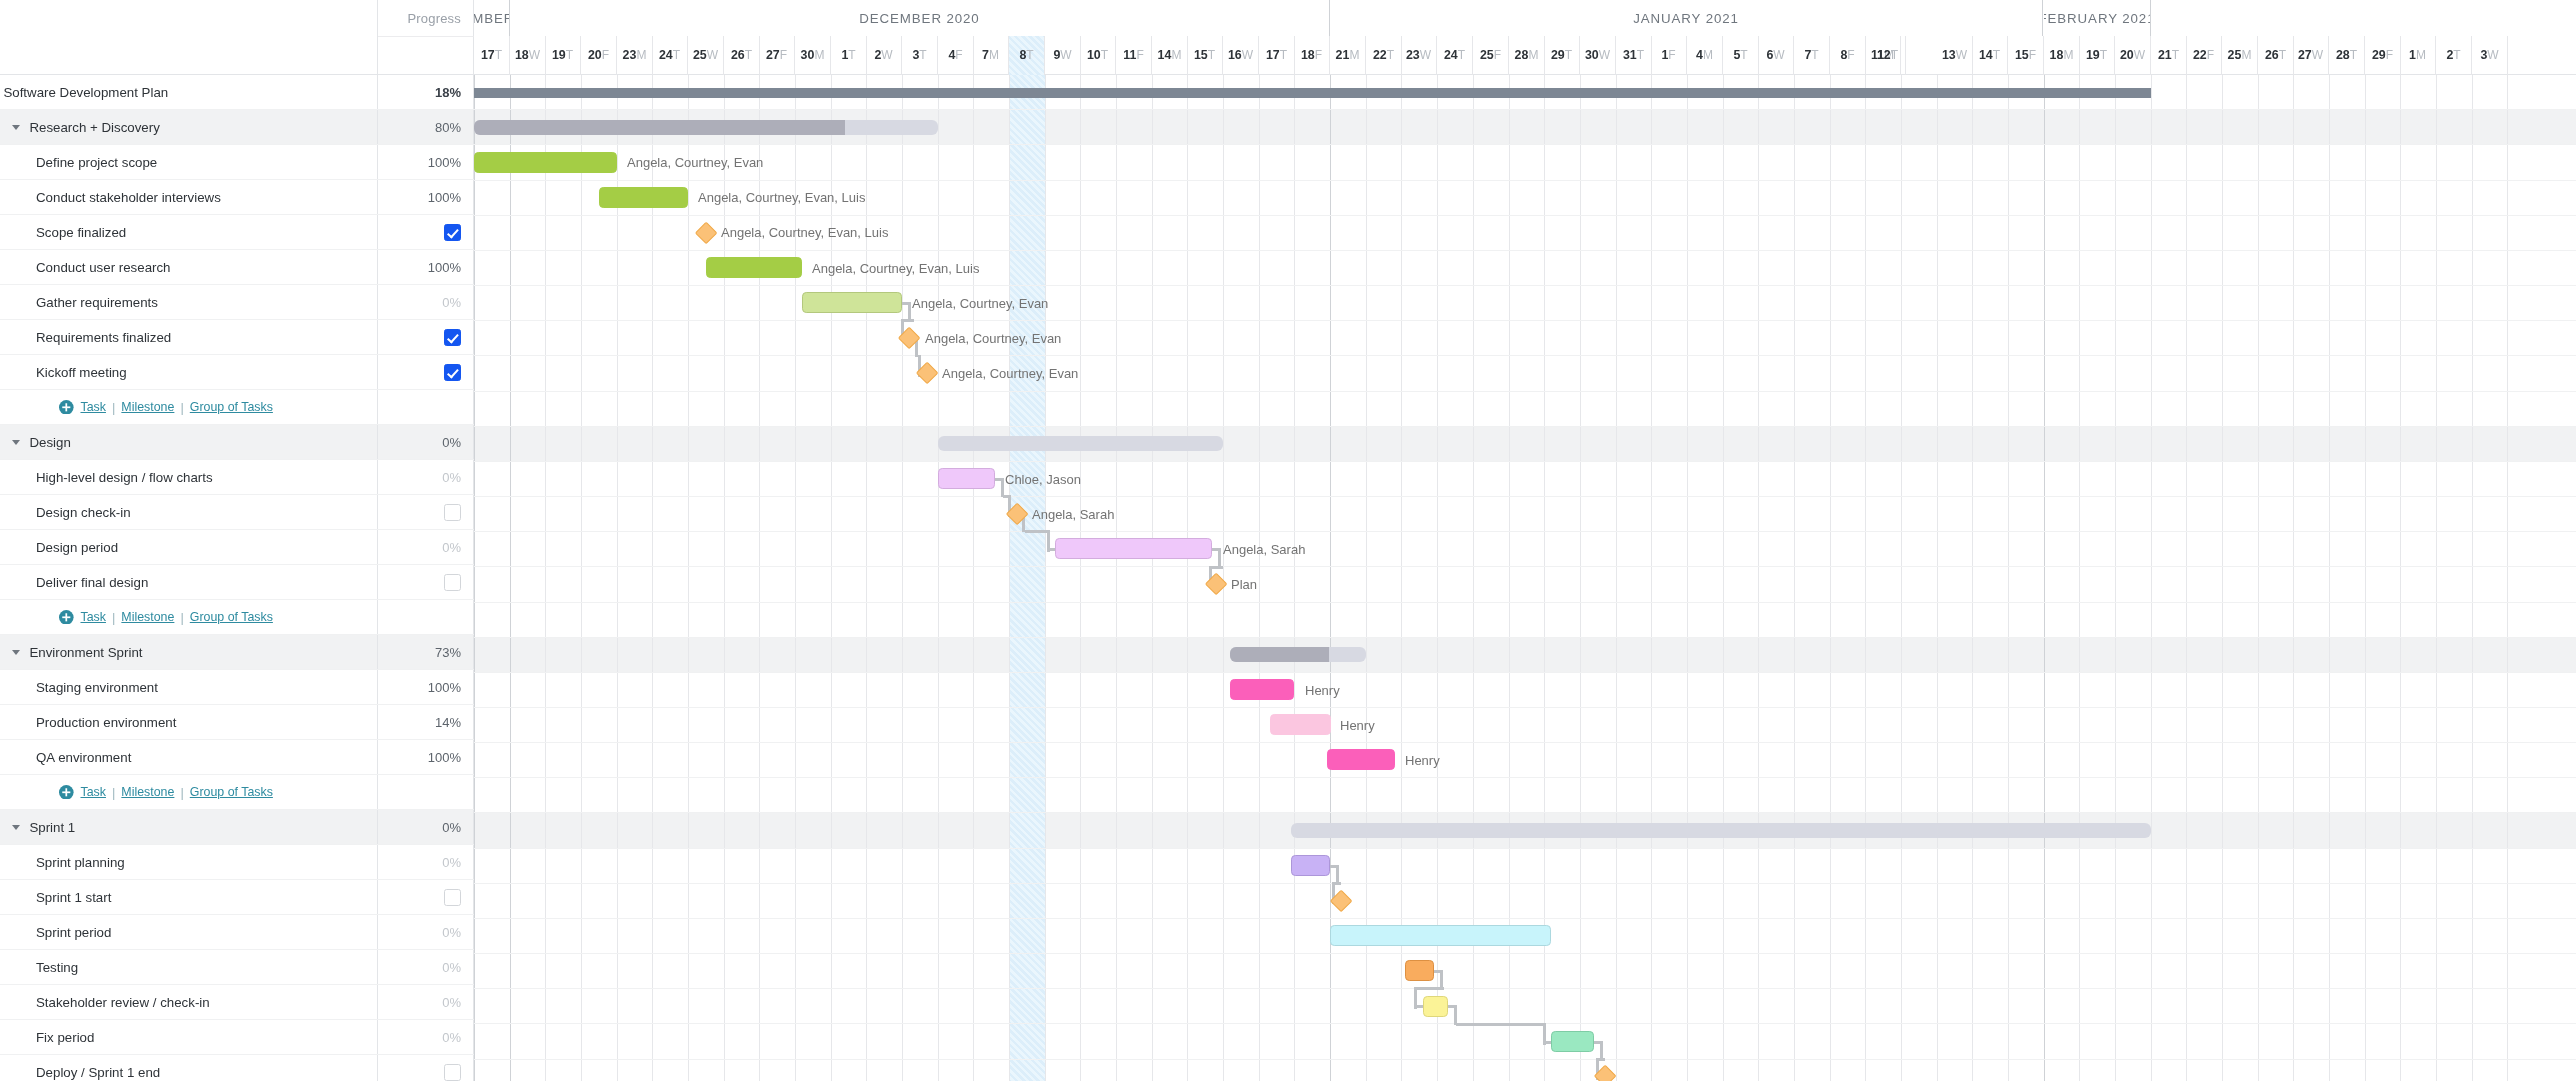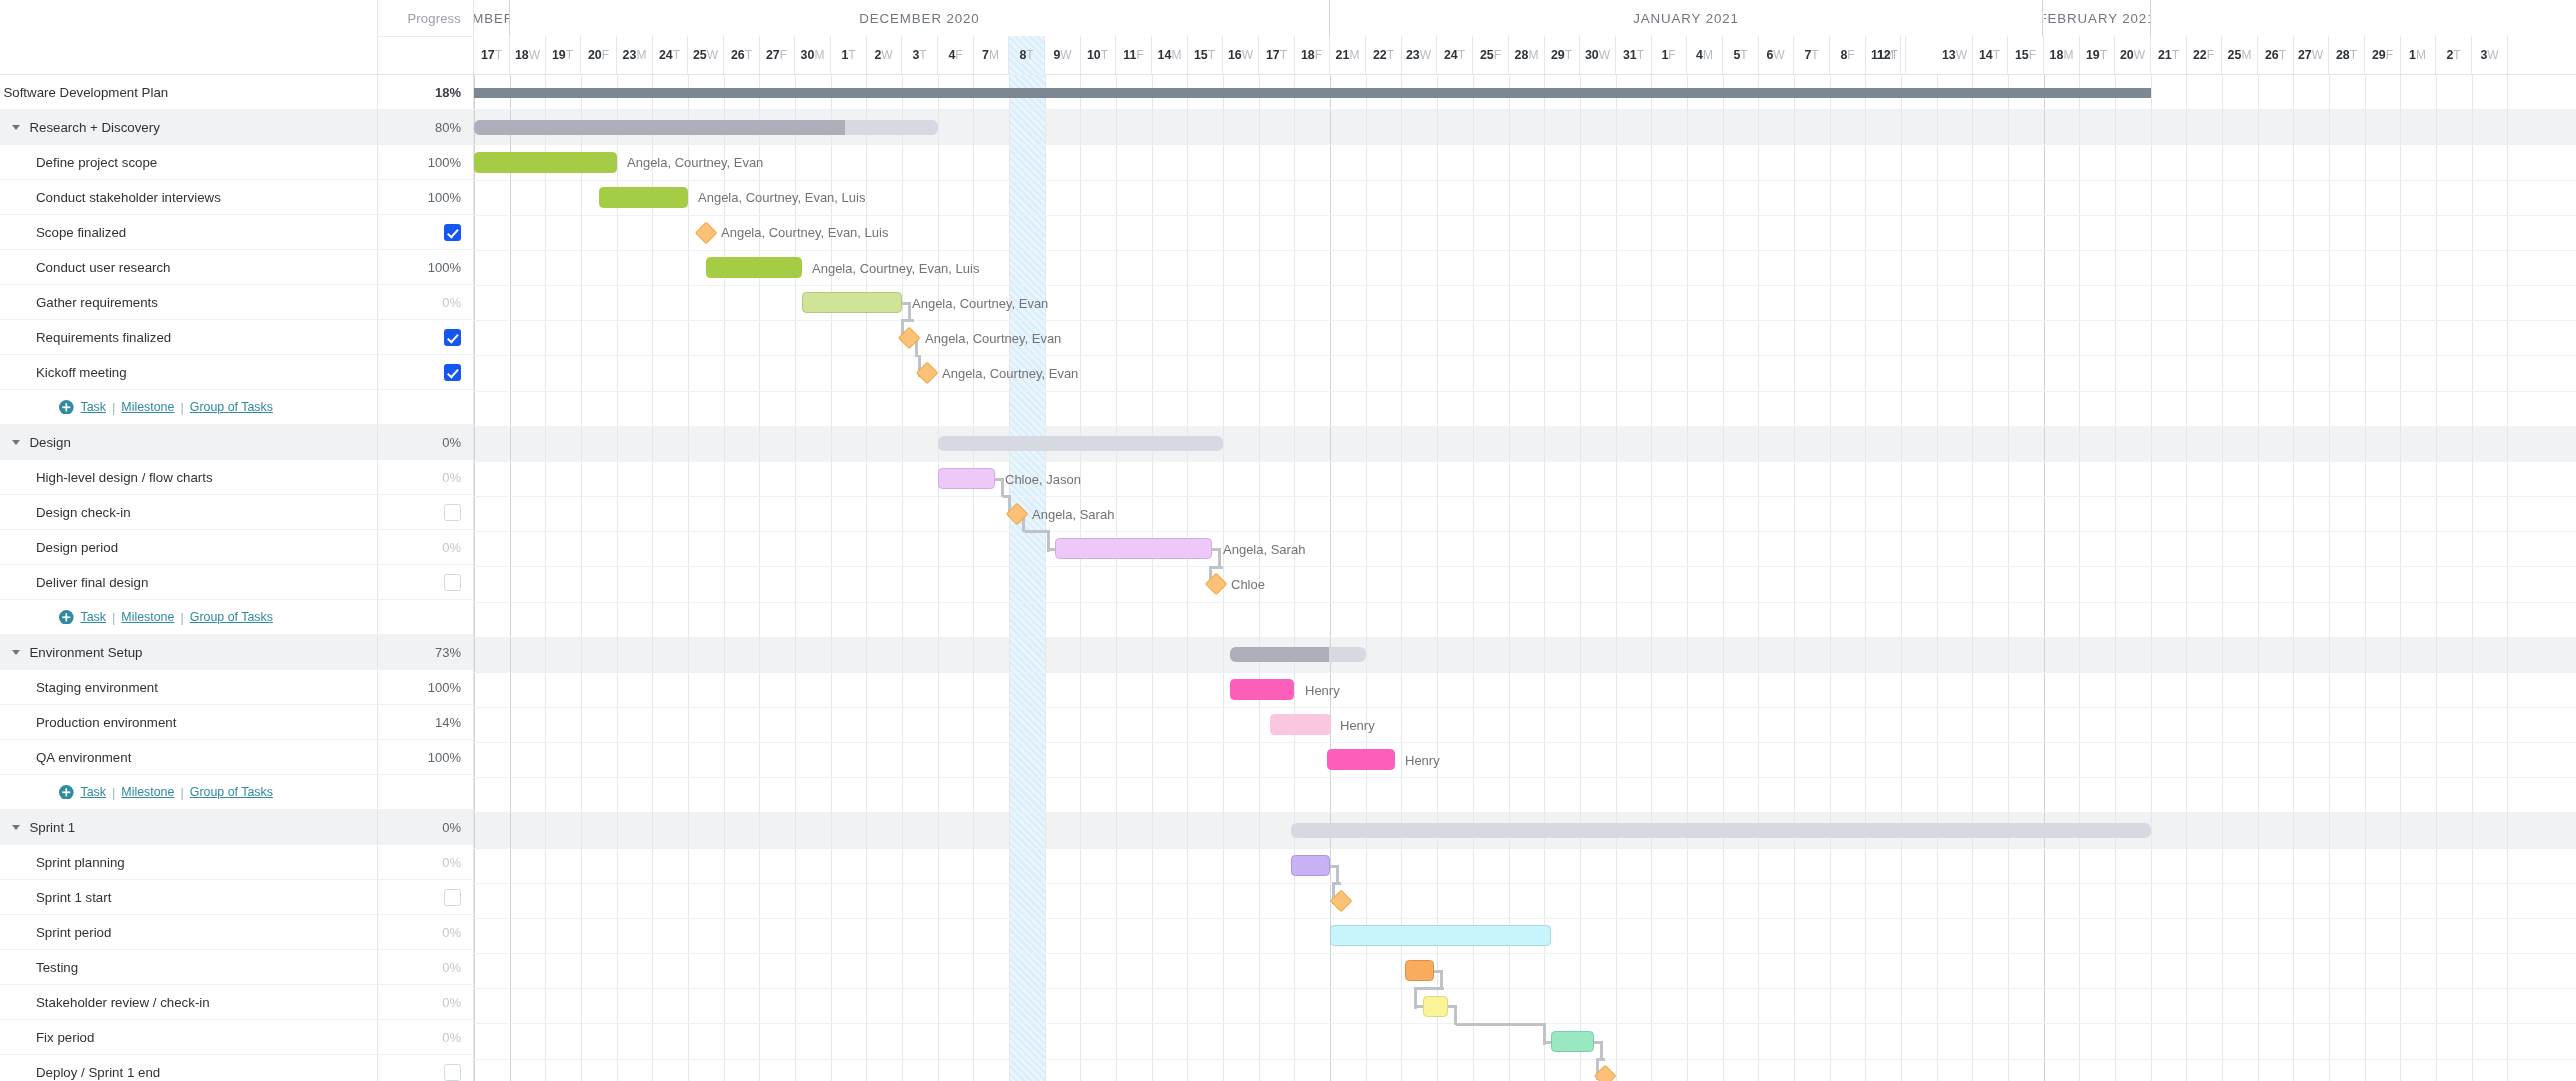--- a/index.html
+++ b/index.html
@@ -282,21 +282,21 @@
             <span class="addsep">|</span>
             <span class="addlink">Milestone</span>
             <span class="addsep">|</span>
             <span class="addlink">Group of Tasks</span>
           </div>
           <div class="cell-prog"></div>
         </div>
         <div class="row grp">
           <div class="cell-name indent1">
             <span class="caret"></span>
-            <span>Environment Setup</span>
+            <span>Environment Sprint</span>
           </div>
           <div class="cell-prog grpv">73%</div>
         </div>
         <div class="row ">
           <div class="cell-name indent2">
             <span>Staging environment</span>
           </div>
           <div class="cell-prog norm">100%</div>
         </div>
         <div class="row ">
@@ -777,21 +777,21 @@
         <div class="ms" style="left: 445px; top: 290px;"></div>
         <div class="barlabel" style="left: 468px; top: 288px;">Angela, Courtney, Evan</div>
         <div class="bar pillflat" style="height: 14.6px; top: 361px; background: rgb(215, 217, 226); left: 464px; width: 285px;"></div>
         <div class="bar" style="top: 393px; background: rgb(239, 200, 250); border: 1.7px solid rgb(211, 172, 222); left: 464px; width: 57px;"></div>
         <div class="barlabel" style="left: 531px; top: 394px;">Chloe, Jason</div>
         <div class="ms" style="left: 535px; top: 431px;"></div>
         <div class="barlabel" style="left: 558px; top: 429px;">Angela, Sarah</div>
         <div class="bar" style="top: 463px; background: rgb(239, 200, 250); border: 1.7px solid rgb(211, 172, 222); left: 581px; width: 157px;"></div>
         <div class="barlabel" style="left: 749px; top: 464px;">Angela, Sarah</div>
         <div class="ms" style="left: 734px; top: 501px;"></div>
-        <div class="barlabel" style="left: 757px; top: 499px;">Chloe</div>
+        <div class="barlabel" style="left: 757px; top: 499px;">Plan</div>
         <div class="bar pillflat" style="height: 14.6px; top: 572px; background: rgb(215, 217, 226); left: 756px; width: 136px;">
           <div class="fill" style="width: 73%; background: rgb(173, 174, 185);"></div>
         </div>
         <div class="bar" style="top: 604px; background: rgb(251, 95, 186); border: 0.9px solid rgb(251, 95, 186); left: 756px; width: 64px;"></div>
         <div class="barlabel" style="left: 831px; top: 605px;">Henry</div>
         <div class="bar" style="top: 639px; background: rgb(251, 198, 224); border: 0.9px solid rgb(251, 198, 224); left: 796px; width: 61px;">
           <div class="fill" style="width: 25%; background: rgb(251, 198, 224);"></div>
         </div>
         <div class="barlabel" style="left: 866px; top: 640px;">Henry</div>
         <div class="bar" style="top: 674px; background: rgb(251, 95, 186); border: 0.9px solid rgb(251, 95, 186); left: 853px; width: 68px;"></div>

